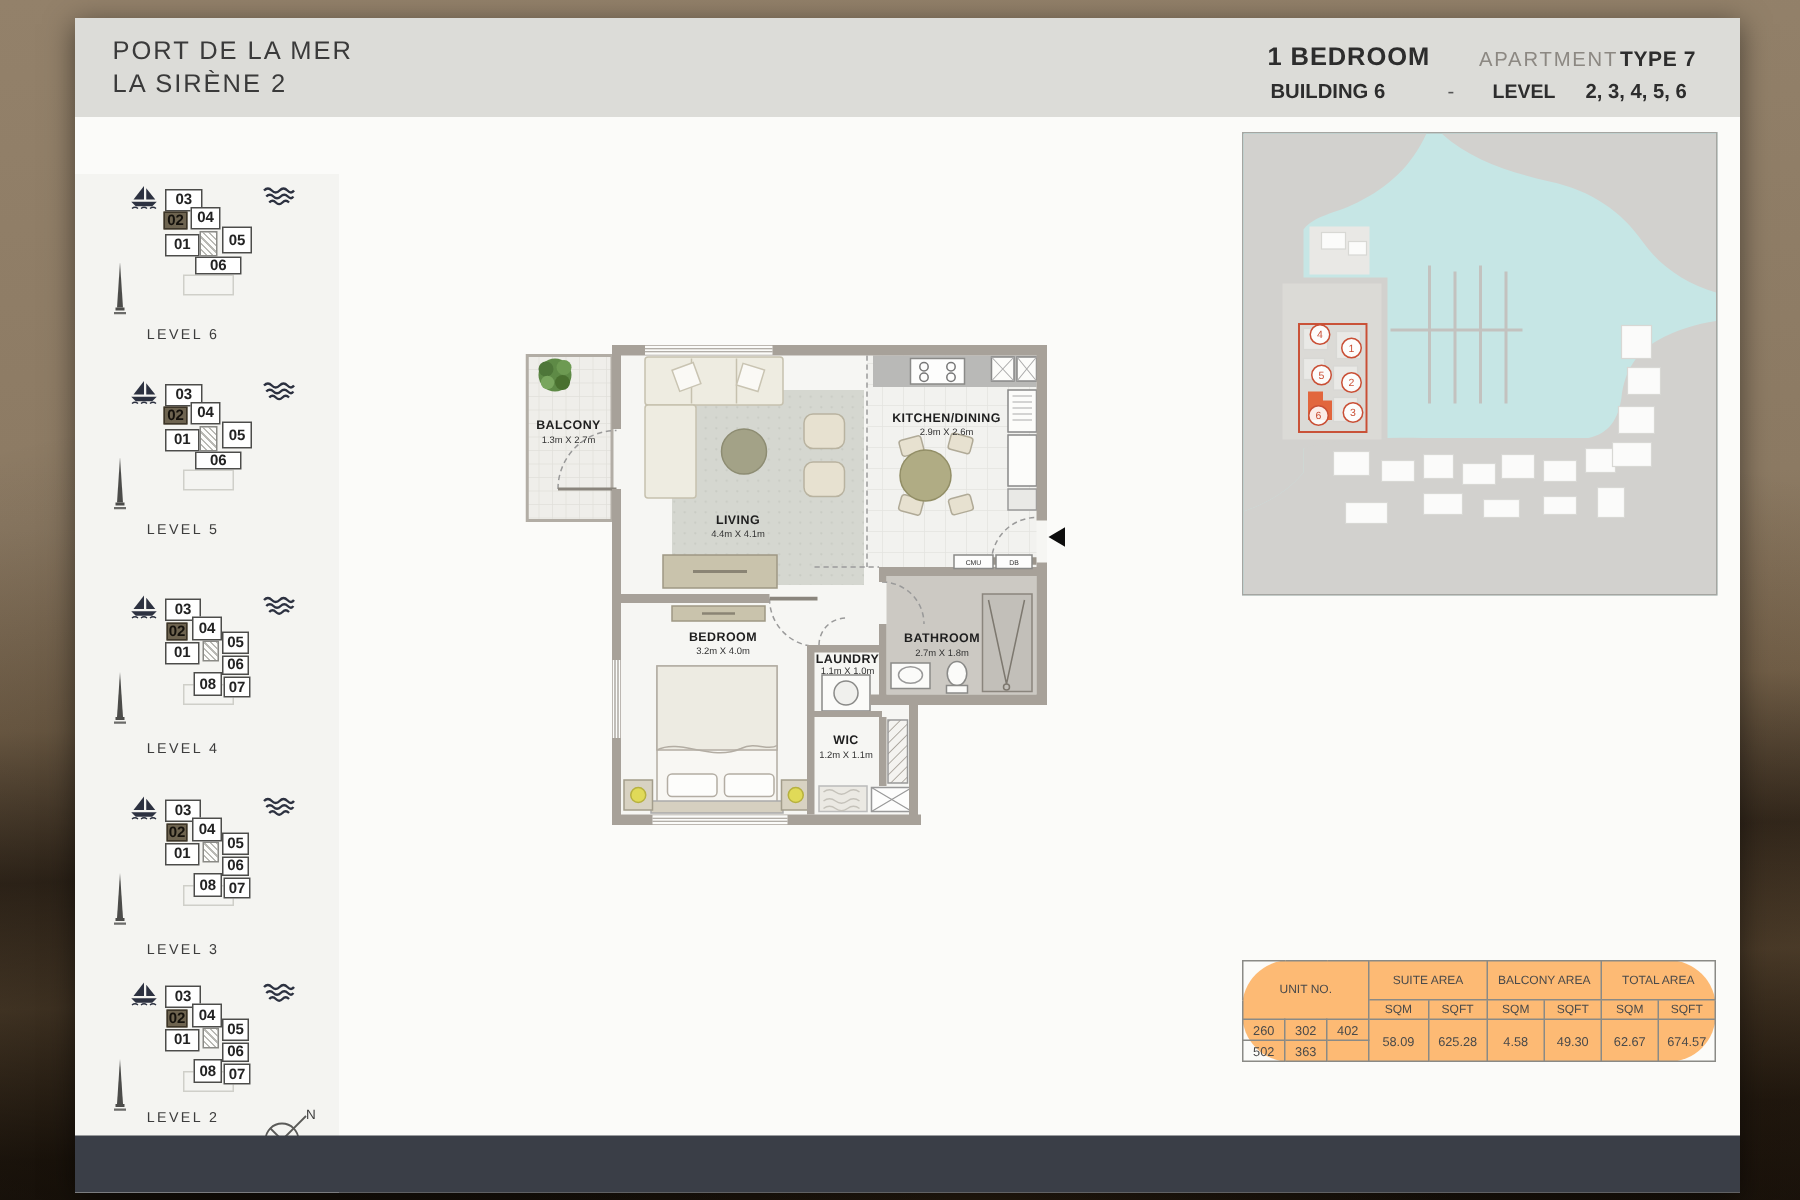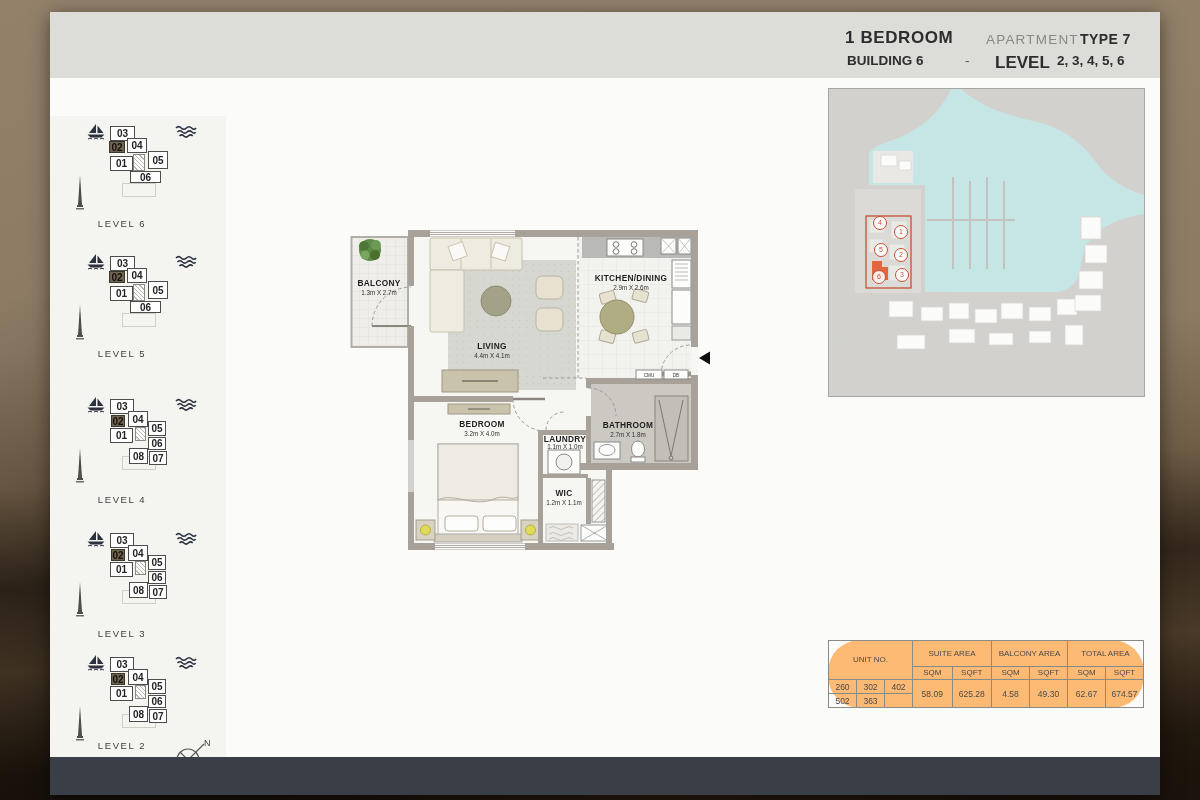--- a/index.html
+++ b/index.html
@@ -13,21 +13,21 @@
   .page{position:absolute;left:50px;top:12px;width:1110px;height:783px;background:#fbfbf9;
     box-shadow:0 4px 18px rgba(0,0,0,.5);}
   .header-band{position:absolute;left:0;top:0;width:1110px;height:66px;background:#dcdcd8;}
   .title{position:absolute;left:25px;top:11px;font-size:17px;line-height:22px;letter-spacing:1.3px;color:#3a3a3a;font-weight:500;}
   .h-abs{position:absolute;white-space:nowrap;color:#2d2d2d;}
   .h-bedroom{left:795px;top:16px;font-size:17px;font-weight:700;letter-spacing:.6px;}
   .h-apartment{left:936px;top:20px;font-size:13.5px;color:#8c8882;letter-spacing:1.2px;}
   .h-type{left:1030px;top:19px;font-size:14px;font-weight:700;letter-spacing:.4px;}
   .h-building{left:797px;top:41px;font-size:13.5px;font-weight:600;}
   .h-dash{left:915px;top:41px;font-size:13.5px;color:#555;}
-  .h-levellabel{left:945px;top:41px;font-size:17px;font-weight:600;}
+  .h-levellabel{left:945px;top:41px;font-size:13px;font-weight:600;}
   .h-levels{left:1007px;top:41px;font-size:13.5px;font-weight:600;}
   .sidebar{position:absolute;left:0;top:66px;width:176px;height:679px;background:#f4f4f1;margin-top:38px;}
   .lvl{position:absolute;left:20px;width:150px;height:118px;}
   .unit{position:absolute;box-sizing:border-box;background:#fff;border:1px solid #4c4c4a;
     display:flex;align-items:center;justify-content:center;font-size:10px;font-weight:600;color:#222;}
   .unit.dark{background:#6e6450;border-color:#3c3528;color:#14110c;font-weight:700;text-align:right;}
   .stairs{position:absolute;box-sizing:border-box;border:1px solid #8a8a86;
     background:repeating-linear-gradient(45deg,#fdfdfb 0 2px,#b9b9b4 2px 3px);}
   .ghost{position:absolute;box-sizing:border-box;border:1px solid #cfcfc9;}
   .lvl-label{position:absolute;left:0;width:104px;text-align:center;font-size:9.5px;letter-spacing:1.6px;color:#3d3d3d;}
@@ -45,20 +45,24 @@
   .rdim{font-size:6.3px;fill:#323232;}
   .tiny{font-size:4.6px;fill:#333;}
 </style>
 </head>
 <body>
 
 <div class="stage">
   <div class="page">
 
     <div class="header-band">
+      <div class="title">
+        <div>PORT DE LA MER</div>
+        <div>LA SIRÈNE 2</div>
+      </div>
       <div class="h-abs h-bedroom">1 BEDROOM</div>
       <div class="h-abs h-apartment">APARTMENT</div>
       <div class="h-abs h-type">TYPE 7</div>
       <div class="h-abs h-building">BUILDING 6</div>
       <div class="h-abs h-dash">-</div>
       <div class="h-abs h-levellabel">LEVEL</div>
       <div class="h-abs h-levels">2, 3, 4, 5, 6</div>
     </div>
 
     <div class="sidebar" id="sidebar">

